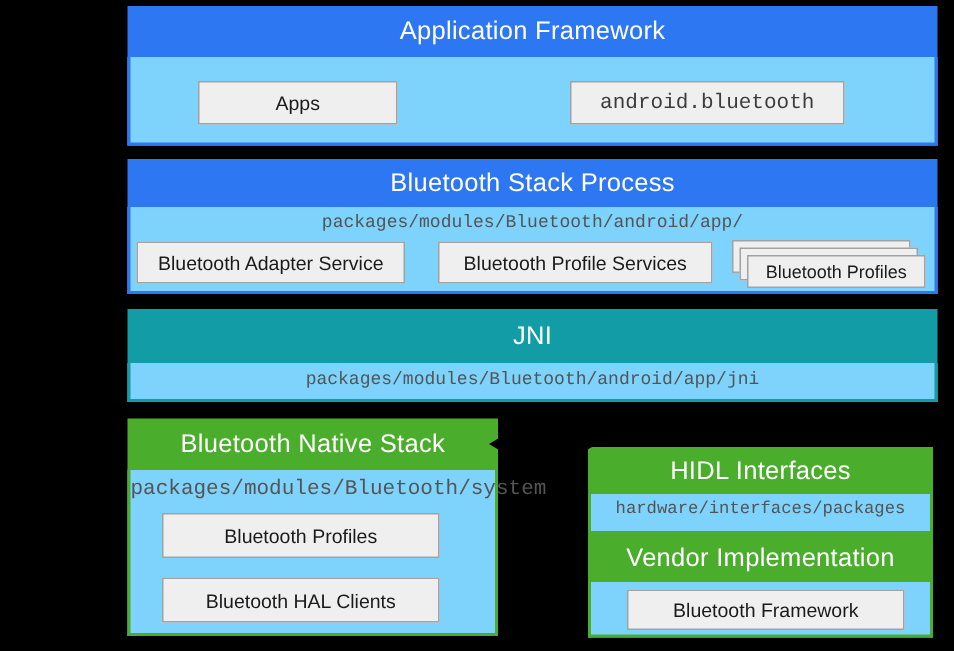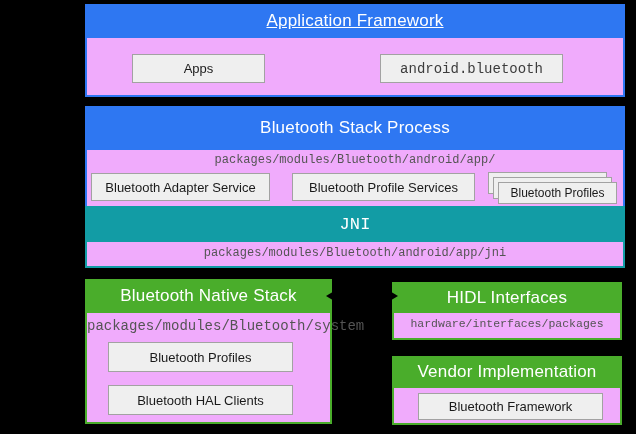--- a/index.html
+++ b/index.html
@@ -5,21 +5,21 @@
   html,body{margin:0;padding:0;background:#000;}
   .canvas{
     position:relative;width:636px;height:434px;background:#000;overflow:hidden;
     font-family:"Liberation Sans",sans-serif;
   }
   .section{position:absolute;}
   .hdr{
     display:flex;align-items:center;justify-content:center;
     color:#fff;font-size:17px;font-weight:400;letter-spacing:.2px;
   }
-  .body{position:relative;background:#f0abfc;}
+  .body{position:relative;background:#7dd3fc;}
   .blue  .hdr{background:#2E77F2;}
   .blue  .body{border:2px solid #2E77F2;border-top:none;}
   .teal  .hdr{background:#129CA5;}
   .teal  .body{border:2px solid #129CA5;border-top:none;}
   .green .hdr{background:#4AAD2B;}
   .green .body{border:2px solid #4AAD2B;border-top:none;}
   .box{
     position:absolute;background:#EFEFEF;border:1px solid #A2A2A2;
     display:flex;align-items:center;justify-content:center;
     font-size:13px;color:#1a1a1a;box-sizing:border-box;white-space:nowrap;
@@ -27,45 +27,45 @@
   .mono{font-family:"Liberation Mono","DejaVu Sans Mono",monospace;}
   .path{
     position:absolute;left:0;right:0;text-align:center;color:#545454;
     font-family:"Liberation Mono","DejaVu Sans Mono",monospace;
     font-size:12px;white-space:nowrap;
   }
   .stack-layer{position:absolute;width:119px;height:22px;background:#EFEFEF;border:1px solid #A2A2A2;box-sizing:border-box;}
   .stack-front{display:flex;align-items:center;justify-content:center;font-size:12px;color:#1a1a1a;}
   
   #sec-app{left:85px;top:4px;width:540px;}
-  #sec-app .hdr{height:34px;text-decoration:underline;}
+  #sec-app .hdr{height:34px;}
   #sec-app .body{height:57px;}
   #box-apps{left:45px;top:16px;width:133px;height:29px;}
   #box-androidbt{left:293px;top:16px;width:183px;height:29px;font-size:14px;color:#3c3c3c;}
   #sec-stack{left:85px;top:106px;width:540px;}
-  #sec-stack .hdr{height:44px;}
+  #sec-stack .hdr{height:32px;}
   #sec-stack .body{height:56px;}
   #path-stack{top:3px;}
   #box-adapter{left:4px;top:23px;width:179px;height:28px;}
   #box-services{left:205px;top:23px;width:183px;height:28px;}
   #stack-l1{left:401px;top:22px;}
   #stack-l2{left:406px;top:27px;}
   #stack-l3{left:411px;top:32px;}
   #sec-jni{left:85px;top:206px;width:540px;}
-  #sec-jni .hdr{height:36px;font-family:Liberation Mono, monospace;}
+  #sec-jni .hdr{height:36px;}
   #sec-jni .body{height:24px;}
   #path-jni{top:4px;}
   #sec-native{left:85px;top:279px;width:247px;}
   #sec-native .hdr{height:34px;}
   #sec-native .body{height:109px;}
   #path-native{top:5px;font-size:14px;}
   #box-nprofiles{left:21px;top:29px;width:185px;height:30px;}
   #box-hal{left:21px;top:72px;width:185px;height:30px;}
   #sec-hidl{left:392px;top:282px;width:230px;}
-  #sec-hidl .hdr{height:31px;}
+  #sec-hidl .hdr{height:31px;margin-top:16px;}
   #sec-hidl .body{height:25px;}
   #path-hidl{top:4px;font-size:11.5px;}
   #sec-vendor{left:392px;top:356px;width:230px;}
   #sec-vendor .hdr{height:32px;}
   #sec-vendor .body{height:35px;}
   #box-controller{left:24px;top:5px;width:185px;height:27px;}
   
   .arrow-line{position:absolute;left:334px;top:295px;width:56px;height:2px;background:#000;z-index:5;}
   .arrow-head-left{position:absolute;left:326px;top:290px;width:0;height:0;z-index:6;
     border-top:6px solid transparent;border-bottom:6px solid transparent;border-right:10px solid #000;}

